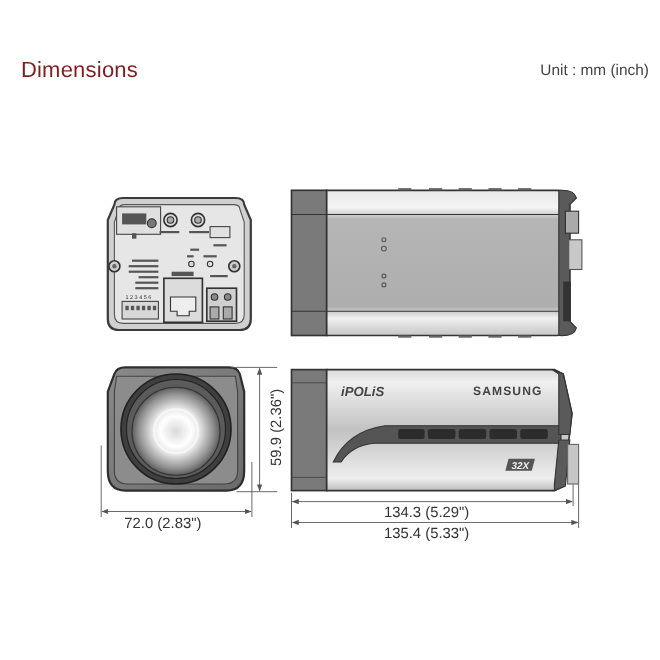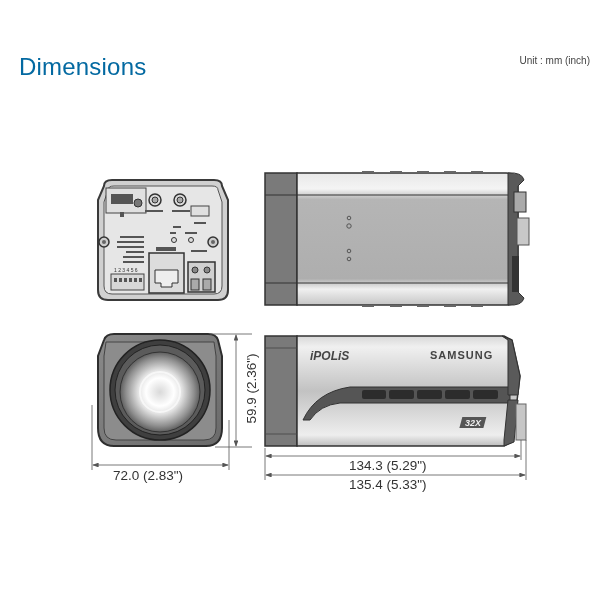--- a/index.html
+++ b/index.html
@@ -3,25 +3,25 @@
 <meta charset="utf-8">
 <style>
   html, body { margin: 0; padding: 0; }
   body {
     width: 600px; height: 600px; background: #ffffff;
     position: relative; overflow: hidden;
     font-family: "Liberation Sans", sans-serif; color: #333;
   }
   .title {
     position: absolute; left: 19px; top: 53px;
-    font-size: 24px; color: #0369a1; letter-spacing: 0.2px;
+    font-size: 20px; color: #7f1d1d; letter-spacing: 0.2px;
   }
   .unit {
     position: absolute; right: 10px; top: 55px;
-    font-size: 10px; color: #444;
+    font-size: 14px; color: #444;
   }
   svg.drawing { position: absolute; left: 0; top: 0; }
   .dim-text {
     position: absolute; font-size: 13.5px; color: #333; white-space: nowrap;
   }
   .dim-vert {
     position: absolute; font-size: 13.5px; color: #333; white-space: nowrap;
     transform: rotate(-90deg); transform-origin: center center;
   }
 </style>

